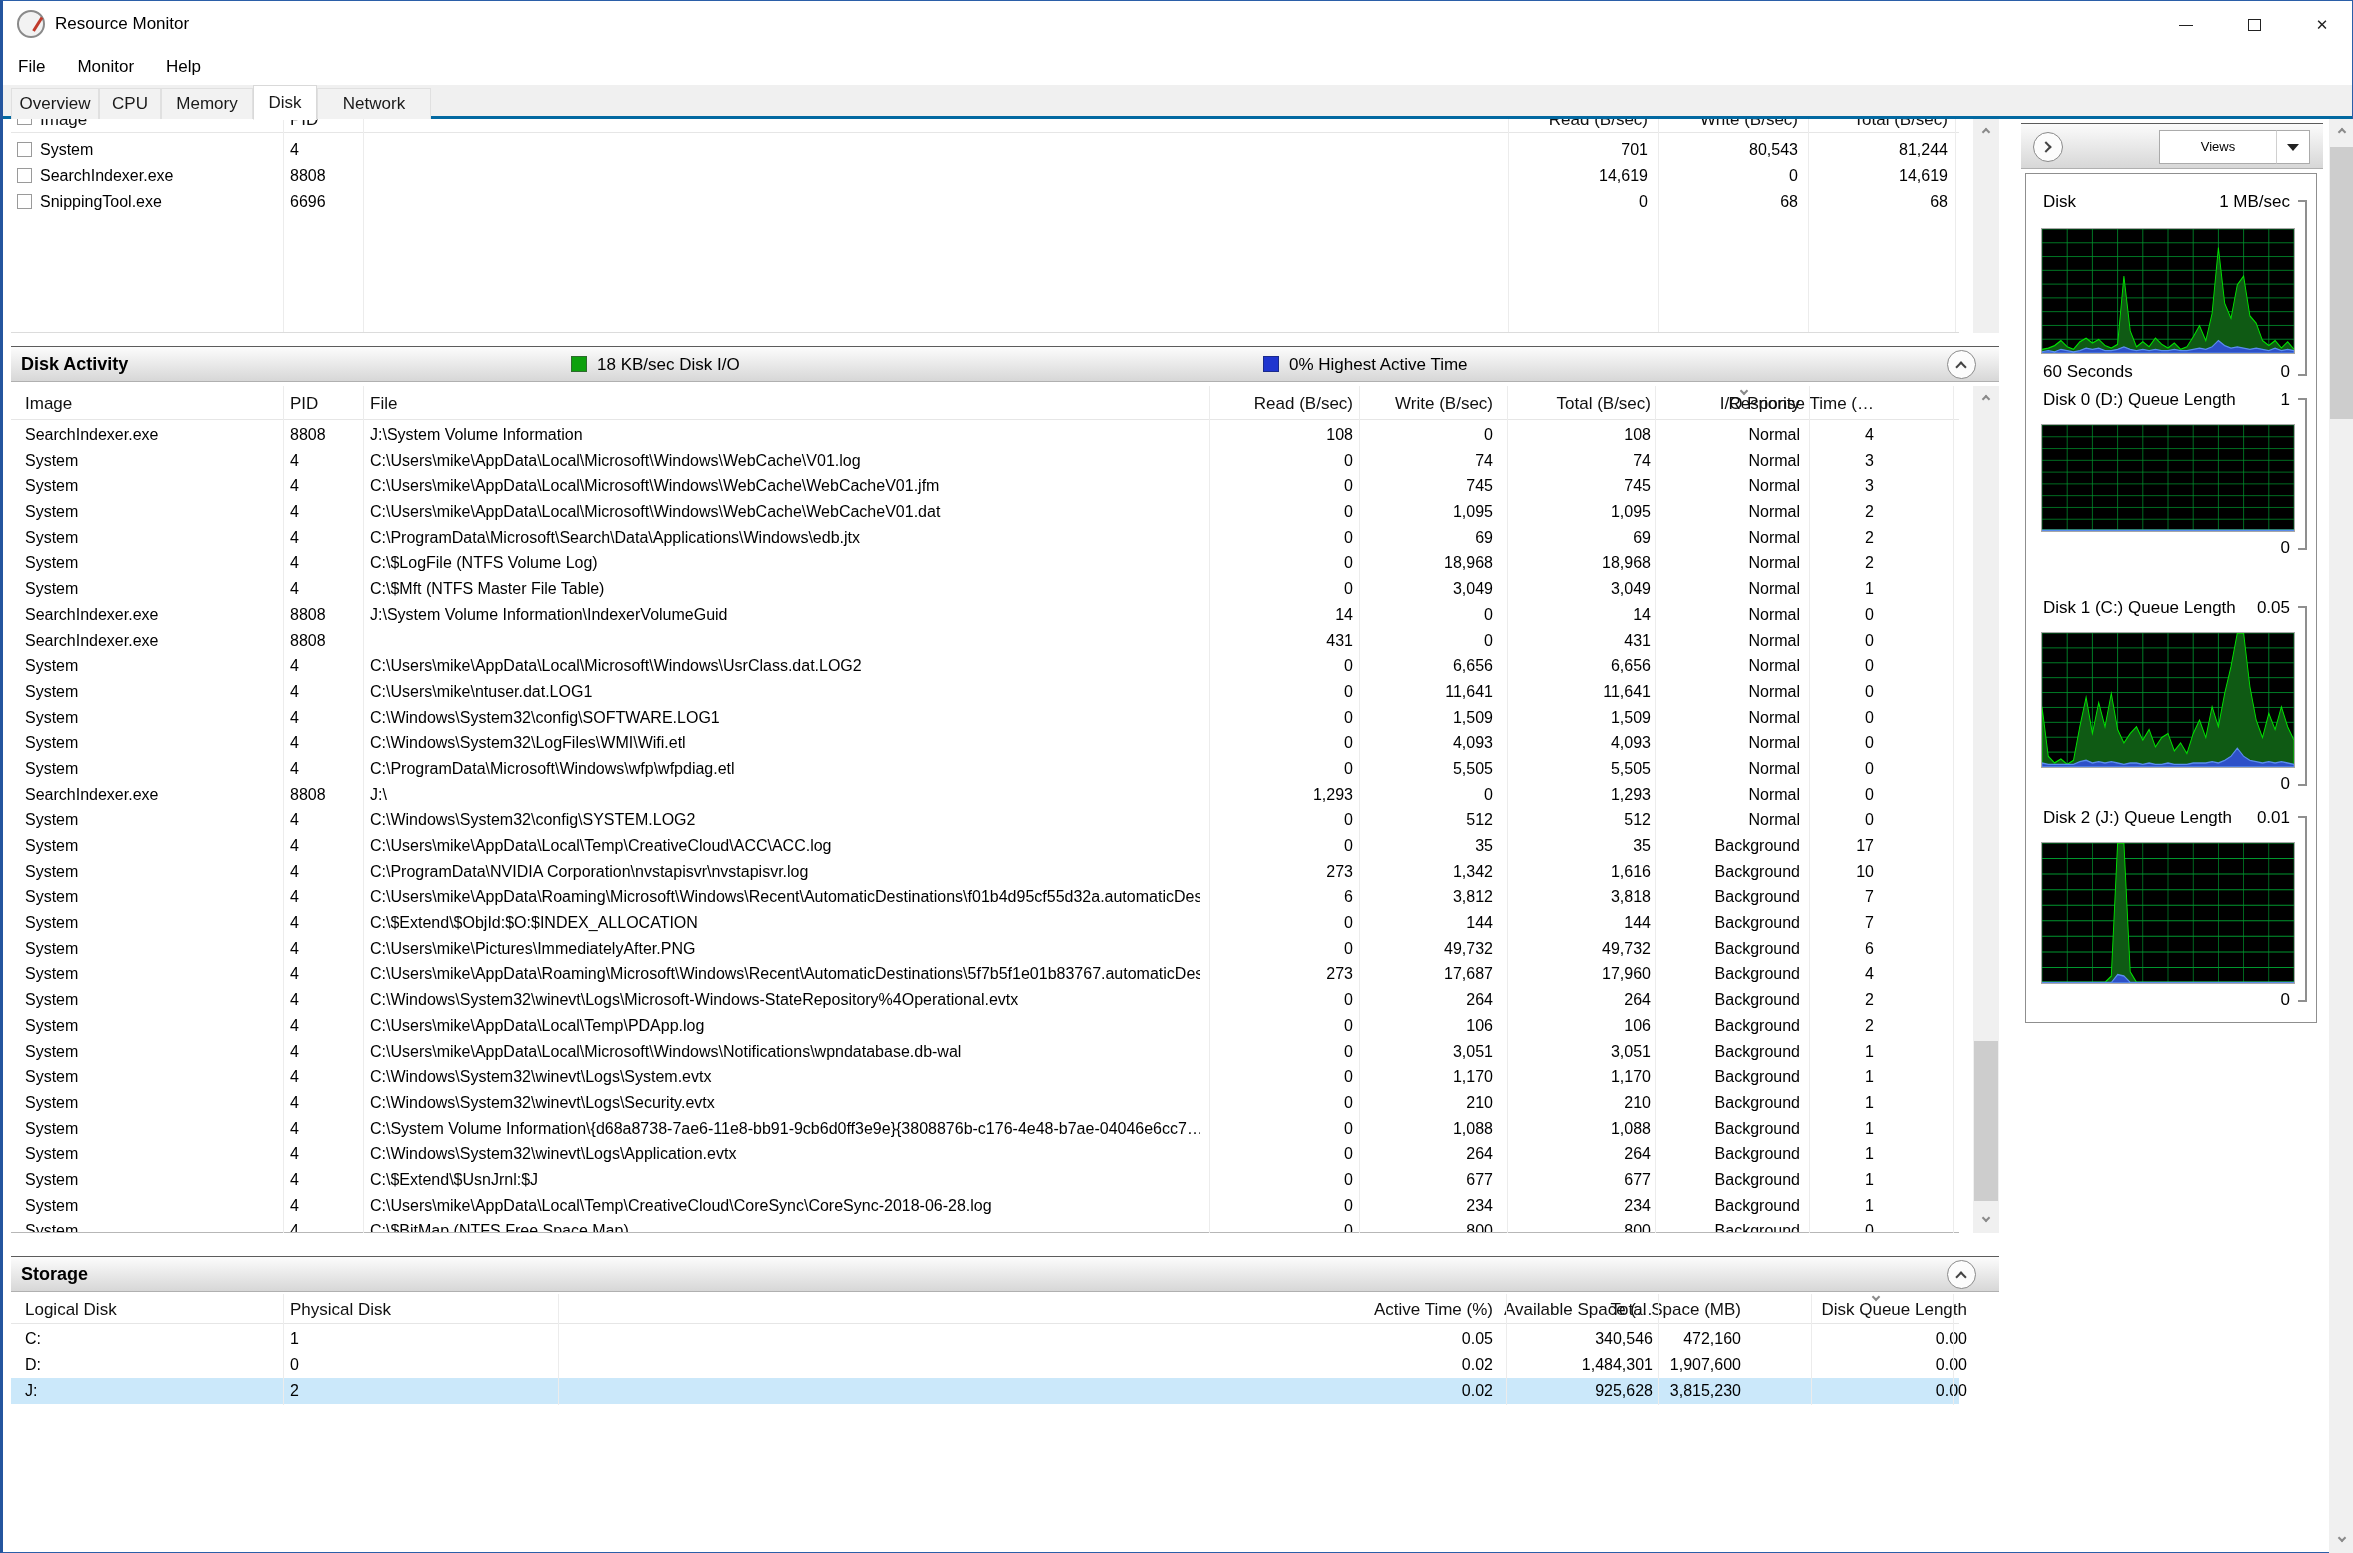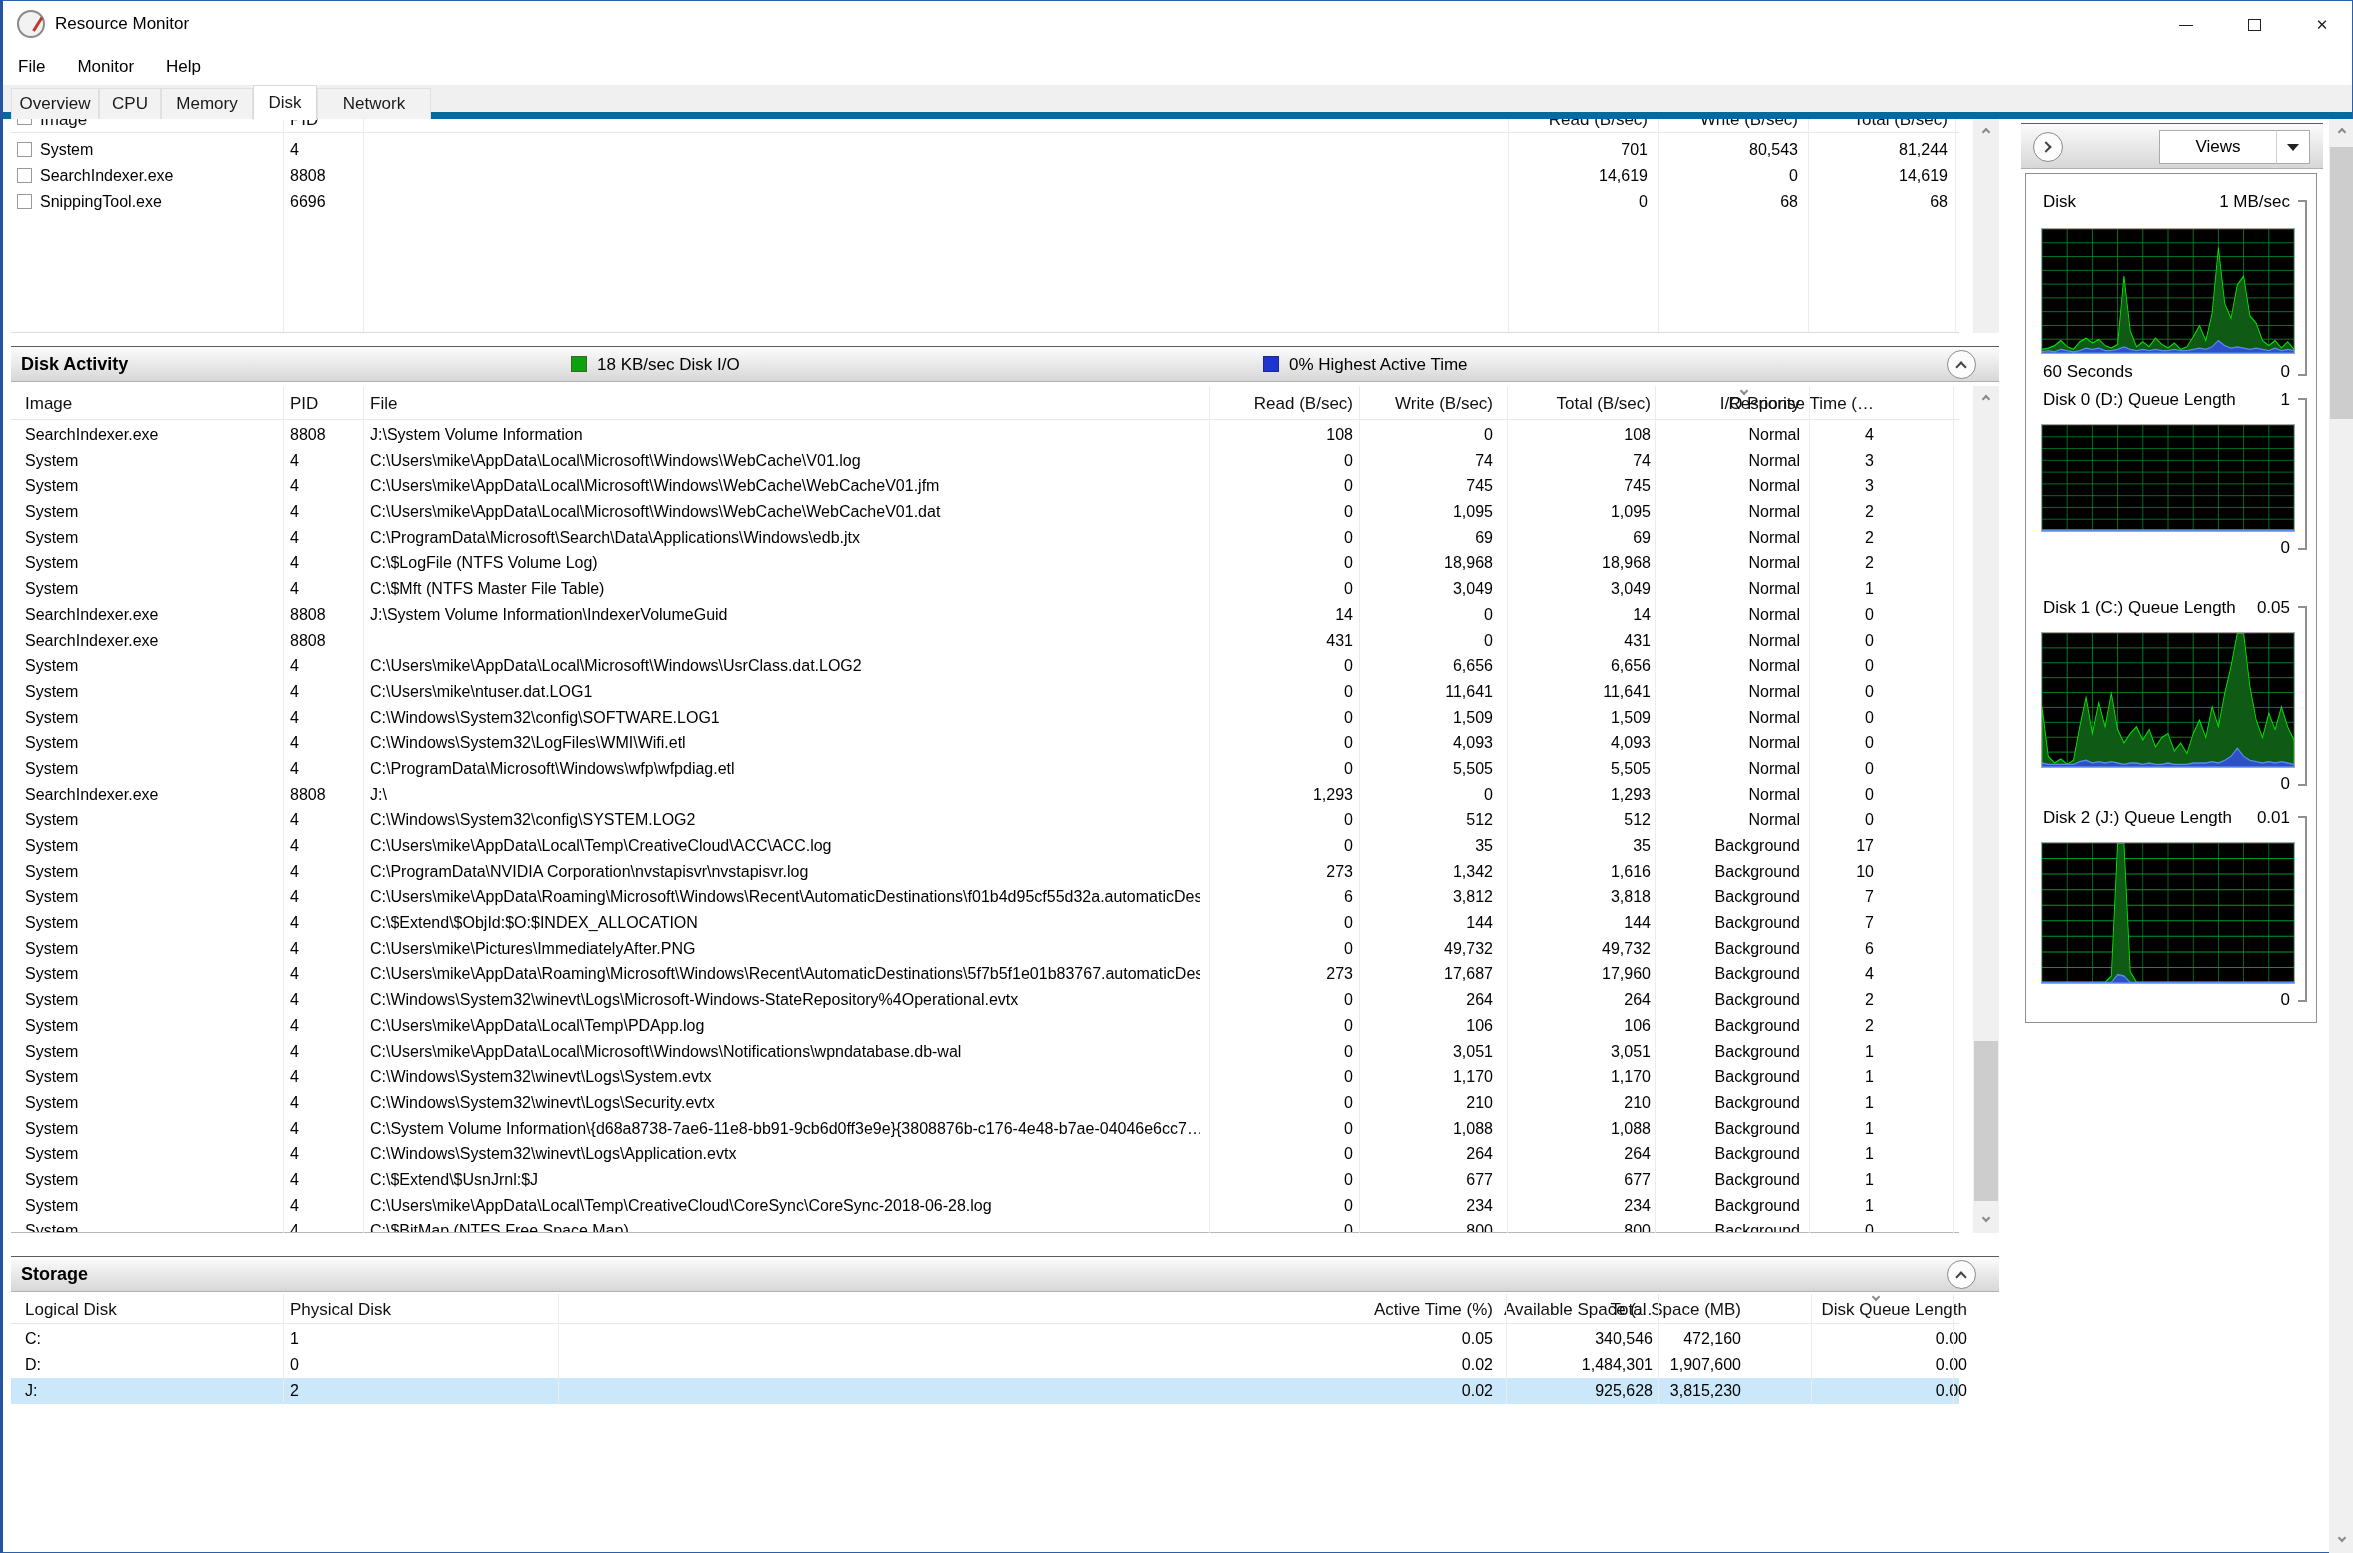--- a/index.html
+++ b/index.html
@@ -10,21 +10,21 @@
   .titlebar{left:0;top:0;right:0;height:48px;background:#fff}
   .app-icon{position:absolute;left:14px;top:9px;width:28px;height:28px;border-radius:50%;border:2px solid #8a8a8a;background:#f2f2f2}
   .app-icon::after{content:'';position:absolute;left:13px;top:3px;width:3px;height:16px;background:#c03a2b;transform:rotate(32deg);transform-origin:50% 100%}
   .win-title{position:absolute;left:52px;top:13px;font-size:17px}
   .winbtn{position:absolute;top:0;width:68px;height:48px;display:flex;align-items:center;justify-content:center}
   .glyph-min{width:14px;height:1px;background:#222}
   .glyph-max{width:13px;height:12px;border:1px solid #222}
   .glyph-close{font-size:15px;color:#222}
   .menubar{position:absolute;left:0;top:48px;right:0;height:36px;background:#fff;display:flex;align-items:center;padding-left:15px;font-size:17px}
   .menu-item{margin-right:32px}
-  .tabbar{position:absolute;left:0;top:84px;right:0;height:34px;background:#f0f0f0;border-bottom:7px solid #0369a1}
+  .tabbar{position:absolute;left:0;top:84px;right:0;height:34px;background:#f0f0f0;border-bottom:3px solid #0369a1}
   .tab{position:absolute;top:3px;height:31px;line-height:30px;text-align:center;font-size:17px;background:#f2f2f2;border:1px solid #e0e0e0;border-bottom:none;color:#1a1a1a}
   .tab.active{top:0;height:35px;line-height:34px;background:#fff;border:1px solid #d9d9d9;border-bottom:1px solid #fff;z-index:3}
   .vsep{position:absolute;top:0;bottom:0;width:1px;background:#ececec}
   .section-bar{position:absolute;left:8px;width:1988px;height:36px;background:linear-gradient(#fcfcfc,#d7d7d7);border-top:1px solid #5c5c5c;border-bottom:1px solid #b0b0b0}
   .section-title{position:absolute;left:10px;top:7px;font-size:18px;font-weight:bold}
   .swatch{position:absolute;top:9px;width:16px;height:16px}
   .bar-label{position:absolute;top:8px;font-size:17px}
   .collapse-btn{position:absolute;top:3px;width:29px;height:29px;border:1px solid #8a8a8a;border-radius:50%;background:#fcfcfc}
   .chev{display:inline-block;width:8px;height:8px;border-right:2px solid #444;border-bottom:2px solid #444}
   .chev.up{transform:rotate(-135deg)}
@@ -71,21 +71,21 @@
   .sc-avail{position:absolute;left:1482px;width:160px}
   .sc-total{position:absolute;left:1582px;width:148px}
   .sc-queue{position:absolute;left:1790px;width:166px}
   
   .sb{position:absolute;background:#f0f0f0}
   .sb-btn{position:absolute;left:0;width:100%;height:26px;background:#f0f0f0;display:flex;align-items:center;justify-content:center}
   .sb-thumb{position:absolute;left:1px;right:1px;background:#cdcdcd}
   
   #vtoolbar{position:absolute;left:2018px;top:122px;width:302px;height:46px;background:linear-gradient(#fbfbfb,#d7d7d7);border-top:1px solid #5c5c5c;border-bottom:1px solid #b0b0b0}
   .expand-btn{position:absolute;left:12px;top:8px;width:30px;height:30px;border:1px solid #8a8a8a;border-radius:50%;background:#fcfcfc}
-  .views-btn{position:absolute;left:138px;top:6px;width:118px;height:34px;background:#fff;border:1px solid #ababab;font-size:17px;text-align:center;line-height:32px}
+  .views-btn{position:absolute;left:138px;top:6px;width:118px;height:34px;background:#fff;border:1px solid #ababab;font-size:13px;text-align:center;line-height:32px}
   .views-arrow{position:absolute;left:255px;top:6px;width:34px;height:34px;background:#fff;border:1px solid #ababab;border-left:1px solid #d0d0d0;display:flex;align-items:center;justify-content:center}
   .tri-down{width:0;height:0;border-left:6px solid transparent;border-right:6px solid transparent;border-top:7px solid #222}
   #graphs-panel{position:absolute;left:2022px;top:172px;width:292px;height:850px;background:#fff;border:1px solid #8f8f8f}
   .g-label{position:absolute;left:17px;font-size:17px;white-space:nowrap}
   .g-scale{position:absolute;right:26px;font-size:17px}
   .g-box{position:absolute;left:15px;width:254px;background:#000;border:1px solid #a6a6a6}
   .g-box svg{display:block;width:100%;height:100%}
   .bracket{position:absolute;right:9px;width:9px;border-top:2px solid #8f8f8f;border-right:2px solid #8f8f8f;border-bottom:2px solid #8f8f8f}
 </style>
 </head>

